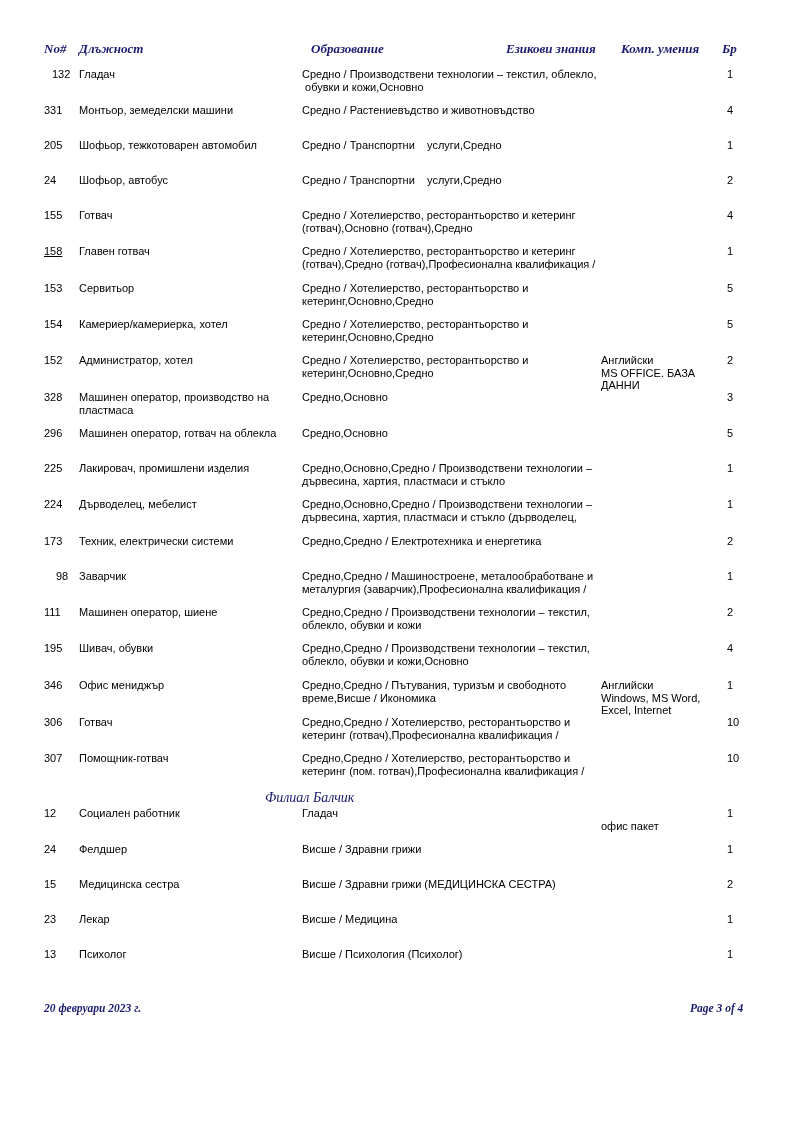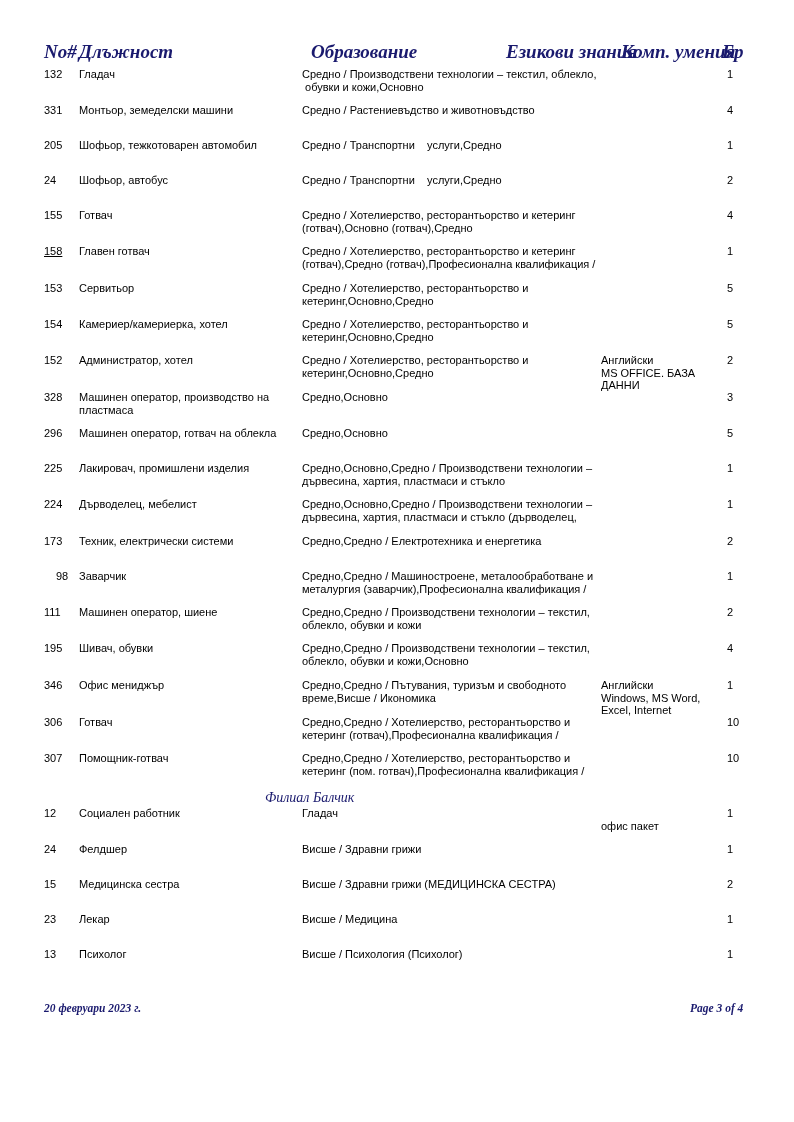--- a/index.html
+++ b/index.html
@@ -1,19 +1,19 @@
 <!DOCTYPE html>
 <html><head>
   <meta charset="utf-8">
   <style>
     html, body { margin: 0; padding: 0; background: #ffffff; }
     body { width: 794px; height: 1122px; position: relative; overflow: hidden;
            font-family: "Liberation Sans", sans-serif; color: #000; }
     .hdr { position: absolute; top: 41px; font-family: "Liberation Serif", serif;
-           font-style: italic; font-weight: bold; font-size: 19px; color: #1a1a6e; white-space: nowrap; }
+           font-style: italic; font-weight: bold; font-size: 13px; color: #1a1a6e; white-space: nowrap; }
     .row { position: absolute; left: 0; width: 794px; font-size: 11px; line-height: 12.5px; }
     .row .c { position: absolute; top: 0; }
     .c-no { left: 44px; }
     .c-pos { left: 79px; width: 210px; }
     .c-edu { left: 302px; width: 295px; }
     .c-lang { left: 601px; width: 115px; }
     .c-cnt { left: 727px; }
     .branch { position: absolute; left: 265px; top: 790px; font-family: "Liberation Serif", serif;
               font-style: italic; font-size: 14px; color: #1a1a6e; }
     .footer { position: absolute; top: 1002px; font-family: "Liberation Serif", serif;
@@ -26,21 +26,21 @@
   <span class="hdr" style="left:44px">No#</span>
   <span class="hdr" style="left:79px">Длъжност</span>
   <span class="hdr" style="left:311px">Образование</span>
   <span class="hdr" style="left:506px">Езикови знания</span>
   <span class="hdr" style="left:621px">Комп. умения</span>
   <span class="hdr" style="left:722px">Бр</span>
 </div>
 
 <div id="rows">
     <div class="row" style="top: 68px;">
-      <div class="c c-no" style="white-space: pre;">132</div>
+      <div class="c c-no" style="white-space: pre; margin-left: 8px;">132</div>
       <div class="c c-pos" style="white-space: pre;">Гладач</div>
       <div class="c c-edu" style="white-space: pre;">Средно / Производствени технологии – текстил, облекло,
  обувки и кожи,Основно</div>
       <div class="c c-lang" style="white-space: pre;"></div>
       <div class="c c-cnt" style="white-space: pre;">1</div>
     </div>
     <div class="row" style="top: 104px;">
       <div class="c c-no" style="white-space: pre;">331</div>
       <div class="c c-pos" style="white-space: pre;">Монтьор, земеделски машини</div>
       <div class="c c-edu" style="white-space: pre;">Средно / Растениевъдство и животновъдство</div>

